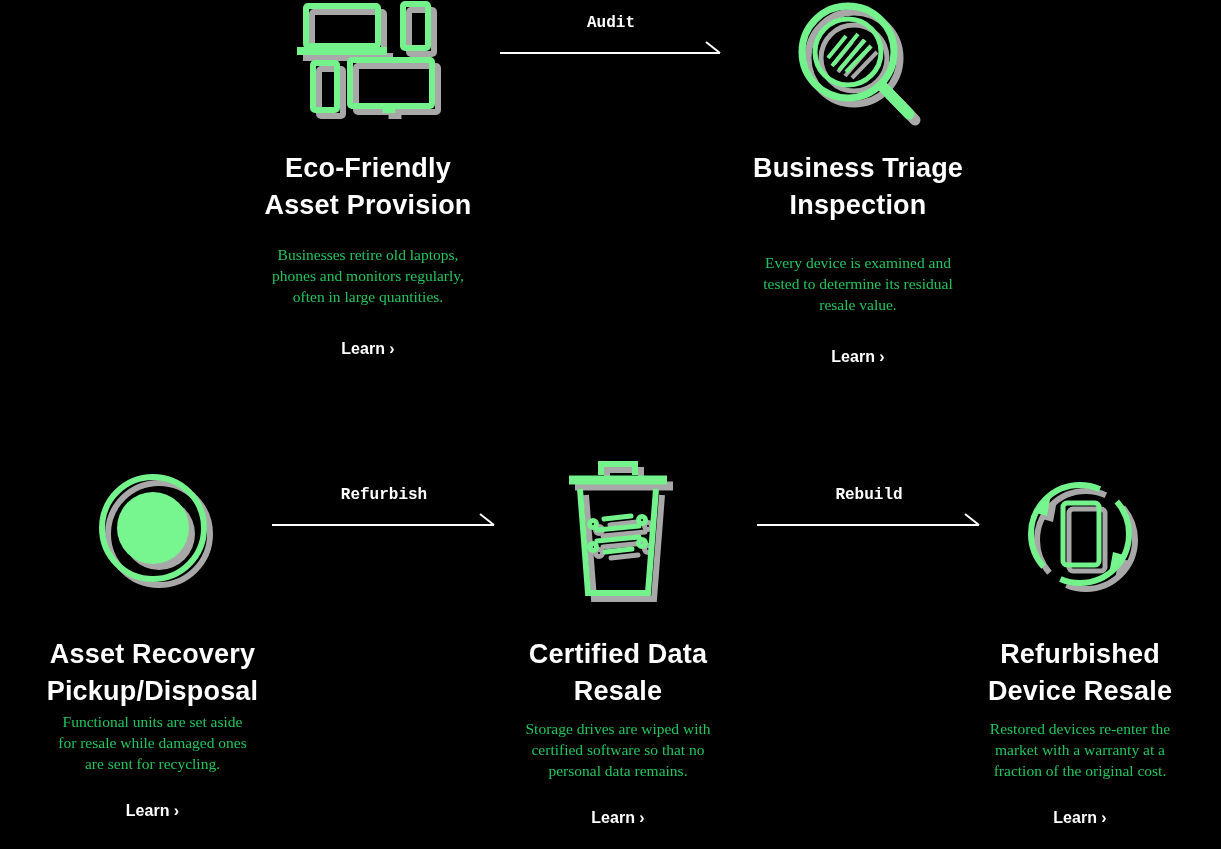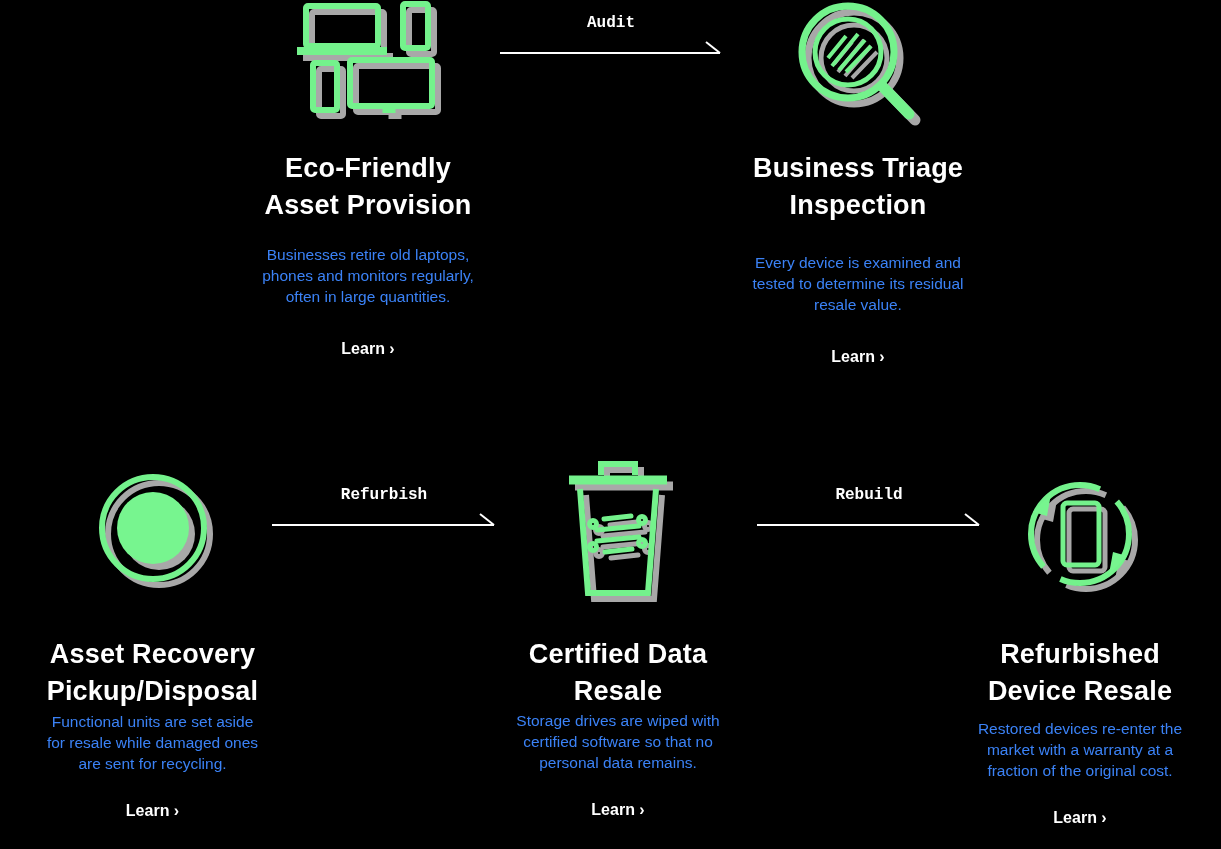--- a/index.html
+++ b/index.html
@@ -8,21 +8,21 @@
     font-family:"Liberation Sans",sans-serif;color:#fff;
   }
   .stage{position:absolute;left:0;top:0;width:1221px;height:849px;}
   .node{position:absolute;text-align:center;}
   .icon-wrap{
     display:flex;justify-content:center;align-items:flex-start;
     filter:drop-shadow(6px 6px 0 rgba(198,198,198,0.85));
   }
   .icon-wrap svg{overflow:visible;}
   .node-title{font-size:27px;font-weight:bold;line-height:37px;letter-spacing:.2px;}
-  .node-body{font-size:15.5px;line-height:21px;font-weight:400;color:#3b82f6;}
+  .node-body{font-size:15.5px;line-height:21px;font-weight:400;color:#22c55e;font-family:Liberation Serif, serif;}
   .node-link{font-size:16px;font-weight:600;cursor:pointer;display:inline-block;text-align:center;}
   .arrow{position:absolute;text-align:center;font-family:Liberation Mono, monospace;}
   .arrow-label{font-size:16px;font-weight:600;line-height:22px;margin-bottom:6px;}
   .arrow svg{display:block;}
   .stroke-g{stroke:#74F28C;fill:none;}
   .fill-g{fill:#77F58F;stroke:none;}
 </style>
 </head>
 <body>
 
@@ -134,21 +134,21 @@
             <circle cx="30" cy="87" r="3.5"></circle>
             <circle cx="79" cy="83" r="3.5"></circle>
           </g>
         </g>
       </svg>
     </div>
     <div class="node-title">
       <div>Certified Data</div>
       <div>Resale</div>
     </div>
-    <div class="node-body" style="">
+    <div class="node-body" style="margin-top:8px;">
       <div>Storage drives are wiped with</div>
       <div>certified software so that no</div>
       <div>personal data remains.</div>
     </div>
     <div style="margin-top:28px;">
       <span class="node-link">Learn ›</span>
     </div>
   </section>
 
   <div class="arrow" style="left:757px;top:484px;width:224px;">

